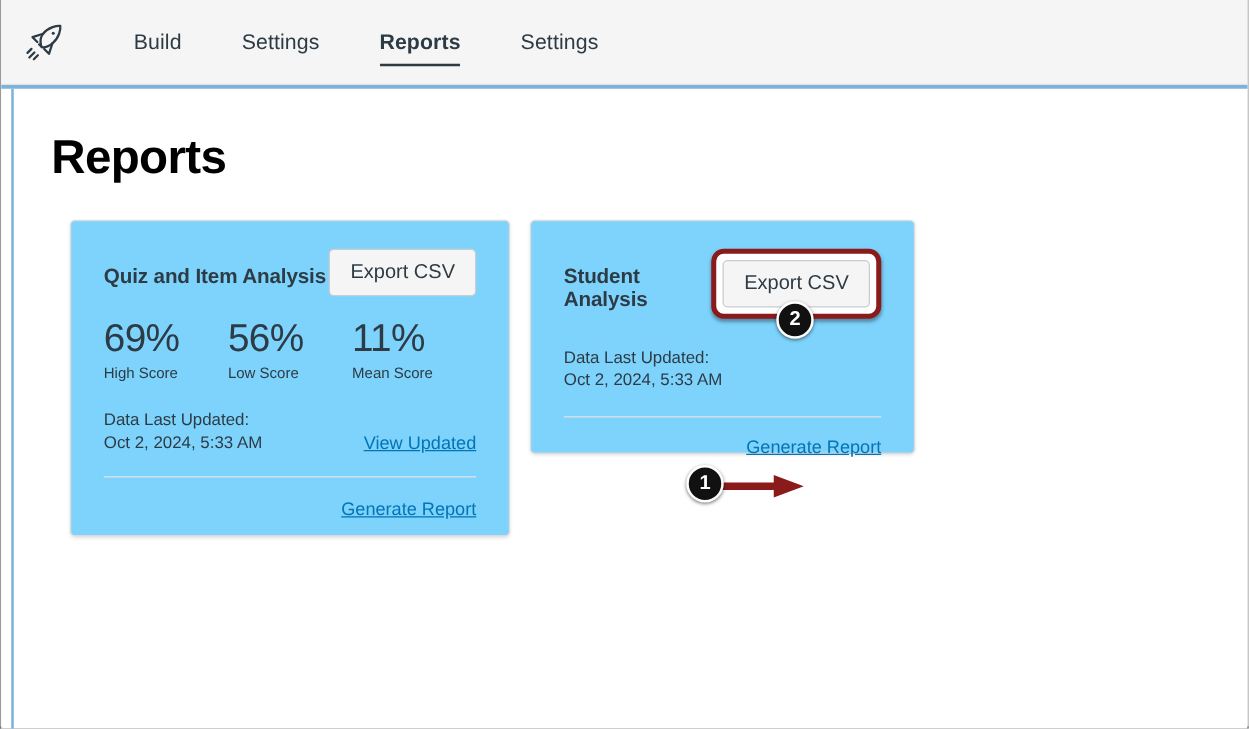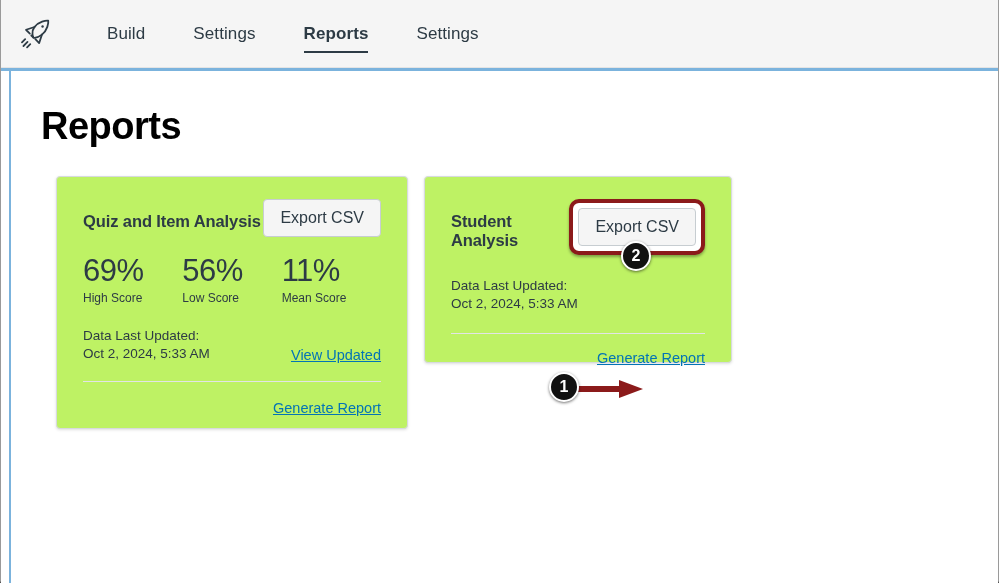--- a/index.html
+++ b/index.html
@@ -106,21 +106,21 @@
 
   
   .cards {
     display: flex;
     gap: 16px;
     margin: 28px 0 0 55px;
     align-items: flex-start;
   }
 
   .card {
-    background: #bef264;
+    background: #7dd3fc;
     border: 1px solid #d7dade;
     border-radius: 4px;
     box-shadow: 0 1px 3px rgba(0,0,0,0.13);
     padding: 22px 26px 20px 26px;
     position: relative;
   }
   .card.left  { width: 352px; height: 253px; }
   .card.right { width: 308px; height: 187px; }
 
   .card-head {

